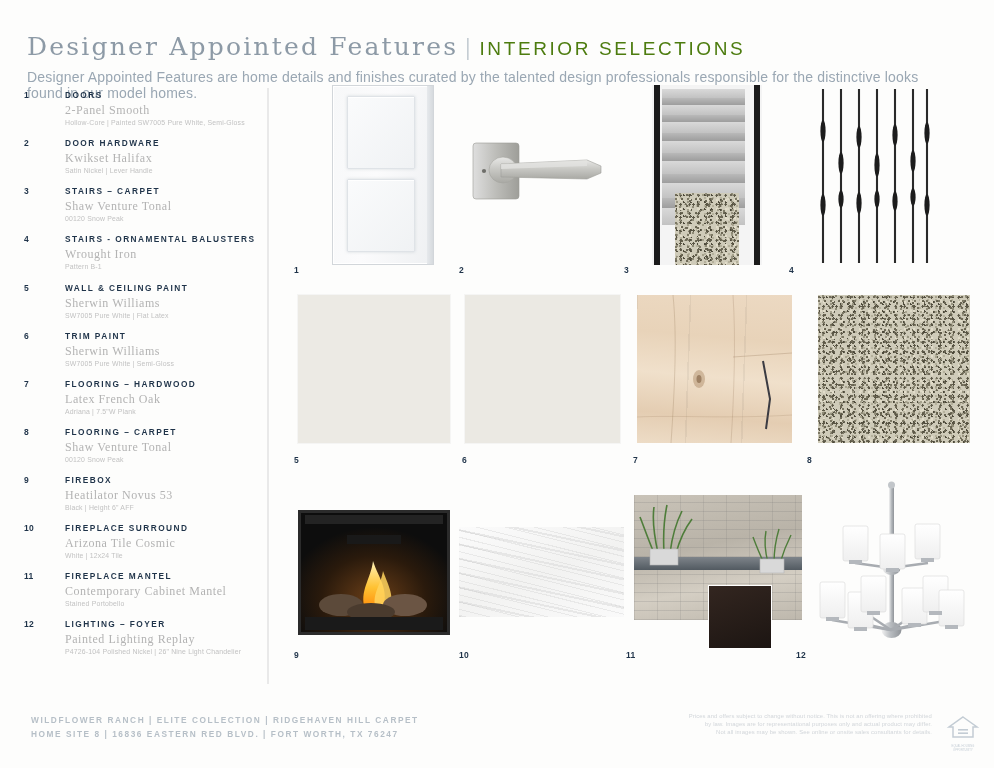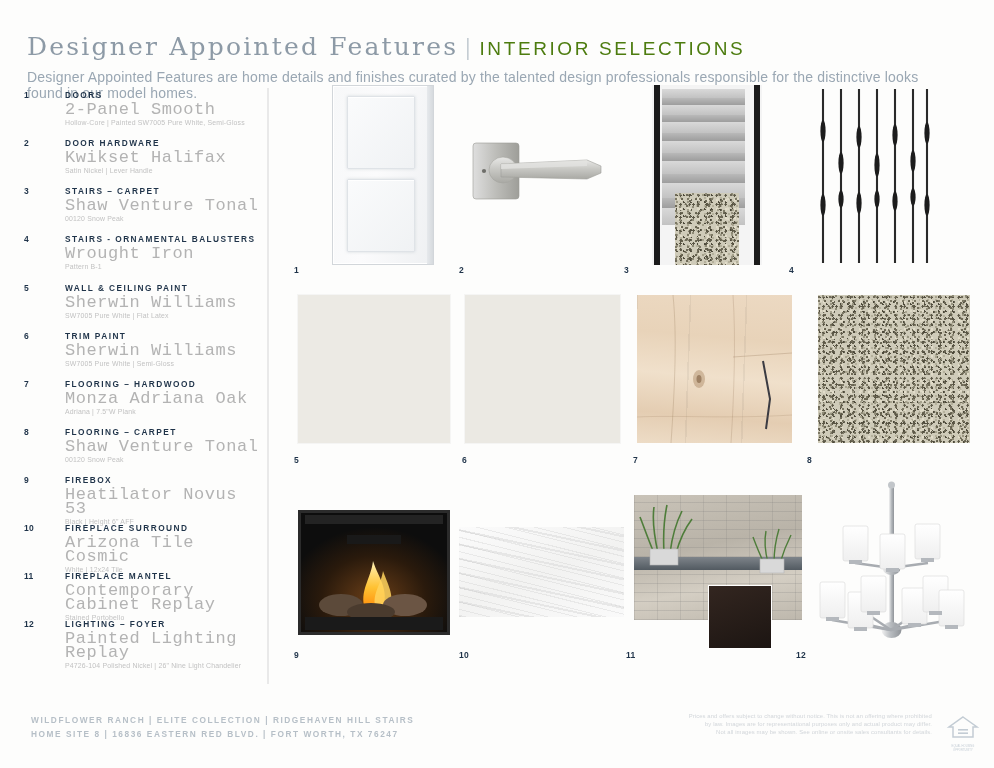--- a/index.html
+++ b/index.html
@@ -32,22 +32,22 @@
   .spec .num{
     position:absolute;left:0;top:0;width:20px;text-align:left;
     font-size:8.5px;font-weight:bold;color:#1f3349;letter-spacing:.3px;
   }
   .spec .body{margin-left:41px;}
   .spec .cat{
     font-size:8.3px;font-weight:bold;color:#1f3349;letter-spacing:1.45px;
     line-height:11px;text-transform:uppercase;
   }
   .spec .name{
-    font-family:Liberation Mono, monospace;
-    font-size:17px;color:#b3b3b3;letter-spacing:.55px;margin-top:2px;line-height:14px;
+    font-family:Liberation Serif, serif;
+    font-size:12px;color:#b3b3b3;letter-spacing:.55px;margin-top:2px;line-height:14px;
   }
   .spec .detail{
     font-size:6.9px;color:#c2c2c2;letter-spacing:.18px;margin-top:1px;line-height:9px;
   }
   
   .grid{position:absolute;left:290px;top:85px;width:690px;height:600px;}
   .cell{position:absolute;}
   .cell .idx{
     position:absolute;font-size:8.5px;font-weight:bold;color:#1f3349;letter-spacing:.3px;
   }
@@ -200,21 +200,21 @@
         <div class="cat">TRIM PAINT</div>
         <div class="name">Sherwin Williams</div>
         <div class="detail">SW7005 Pure White  |  Semi-Gloss</div>
       </div>
     </div>
 
     <div class="spec" style="top:289px">
       <div class="num">7</div>
       <div class="body">
         <div class="cat">FLOORING – HARDWOOD</div>
-        <div class="name">Monza Adriana Oak</div>
+        <div class="name">Latex French Oak</div>
         <div class="detail">Adriana  |  7.5"W Plank</div>
       </div>
     </div>
 
     <div class="spec" style="top:337px">
       <div class="num">8</div>
       <div class="body">
         <div class="cat">FLOORING – CARPET</div>
         <div class="name">Shaw Venture Tonal</div>
         <div class="detail">00120 Snow Peak</div>
@@ -236,21 +236,21 @@
         <div class="cat">FIREPLACE SURROUND</div>
         <div class="name">Arizona Tile Cosmic</div>
         <div class="detail">White  |  12x24 Tile</div>
       </div>
     </div>
 
     <div class="spec" style="top:481px">
       <div class="num">11</div>
       <div class="body">
         <div class="cat">FIREPLACE MANTEL</div>
-        <div class="name">Contemporary Cabinet Replay</div>
+        <div class="name">Contemporary Cabinet Mantel</div>
         <div class="detail">Stained Portobello</div>
       </div>
     </div>
 
     <div class="spec" style="top:529px">
       <div class="num">12</div>
       <div class="body">
         <div class="cat">LIGHTING – FOYER</div>
         <div class="name">Painted Lighting Replay</div>
         <div class="detail">P4726-104 Polished Nickel  |  26" Nine Light Chandelier</div>
@@ -491,21 +491,21 @@
             <rect x="137" y="145" width="13" height="4"></rect>
           </g>
         </svg>
       </div>
       <div class="idx" style="left:-4px;top:170px;">12</div>
     </div>
 
   </div>
 
   <div class="footer-left">
-    <div>WILDFLOWER RANCH  |  ELITE COLLECTION  |  RIDGEHAVEN HILL STAIRS</div>
+    <div>WILDFLOWER RANCH  |  ELITE COLLECTION  |  RIDGEHAVEN HILL CARPET</div>
     <div>HOME SITE 8  |  16836 EASTERN RED BLVD.  |  FORT WORTH, TX 76247</div>
   </div>
 
   <div class="footer-right">
     <div>Prices and offers subject to change without notice. This is not an offering where prohibited</div>
     <div>by law.  Images are for representational purposes only and actual product may differ.</div>
     <div>Not all images may be shown. See online or onsite sales consultants for details.</div>
   </div>
 
   <div class="eho">

